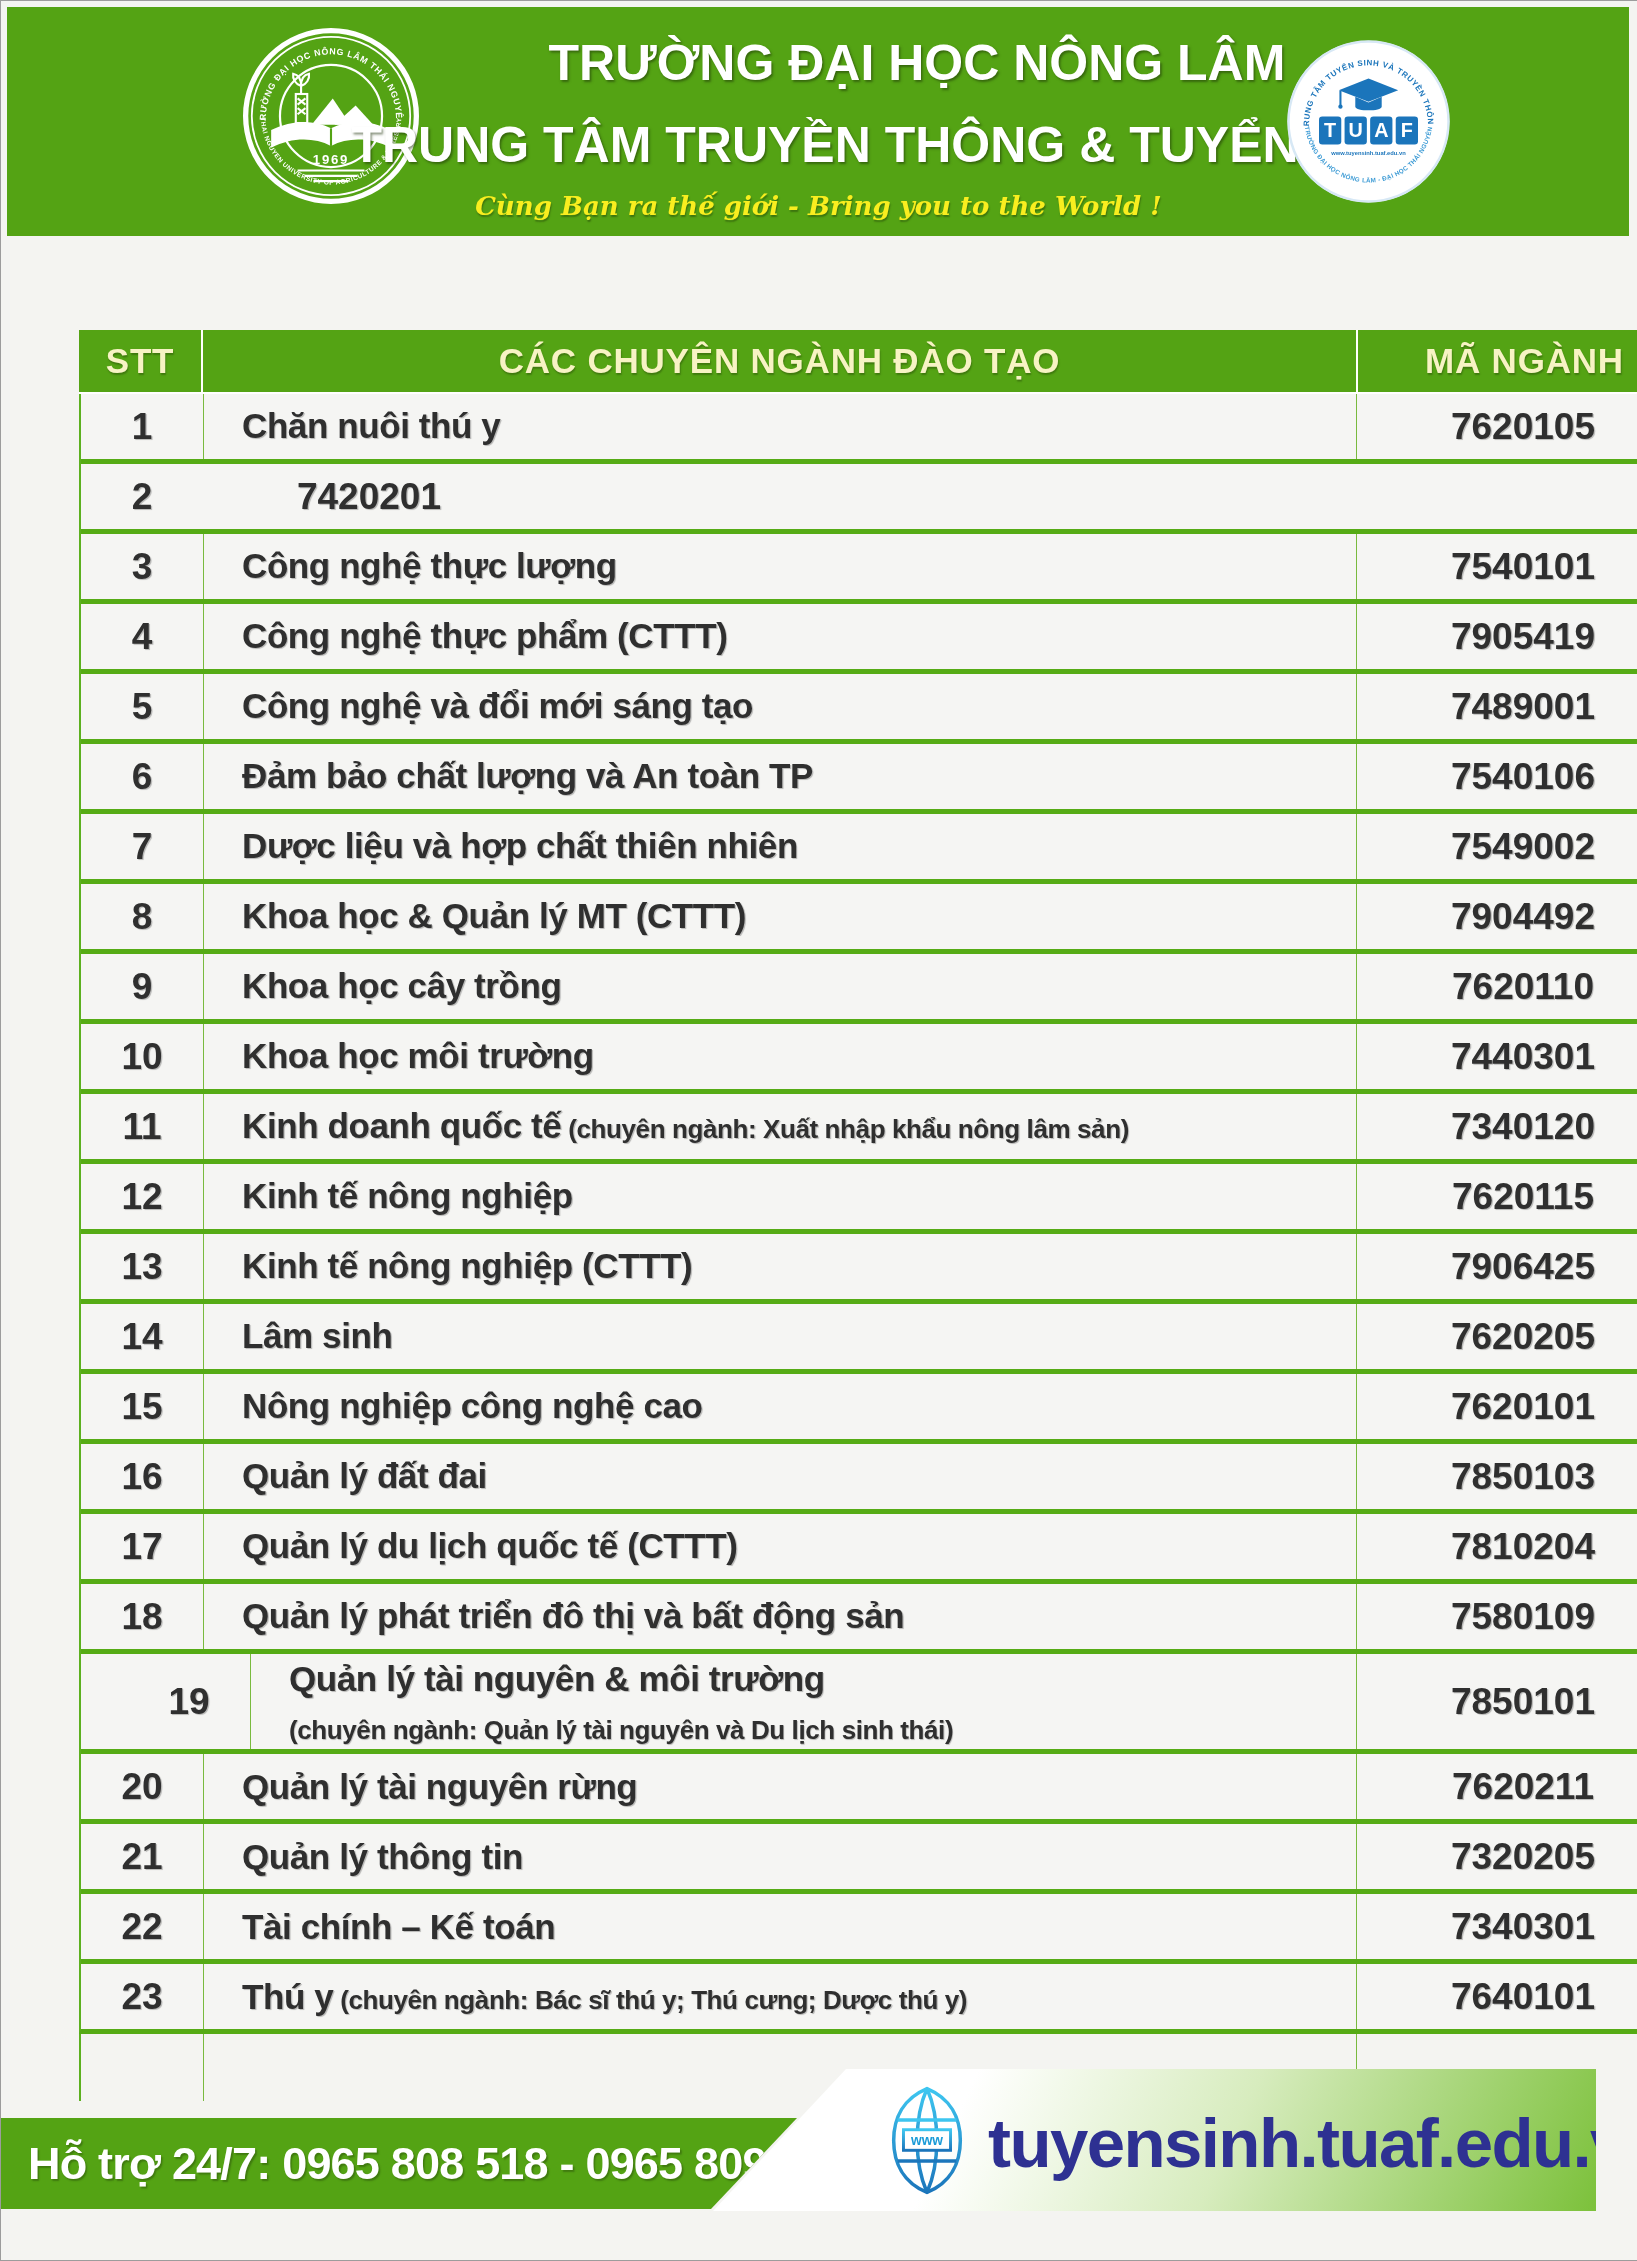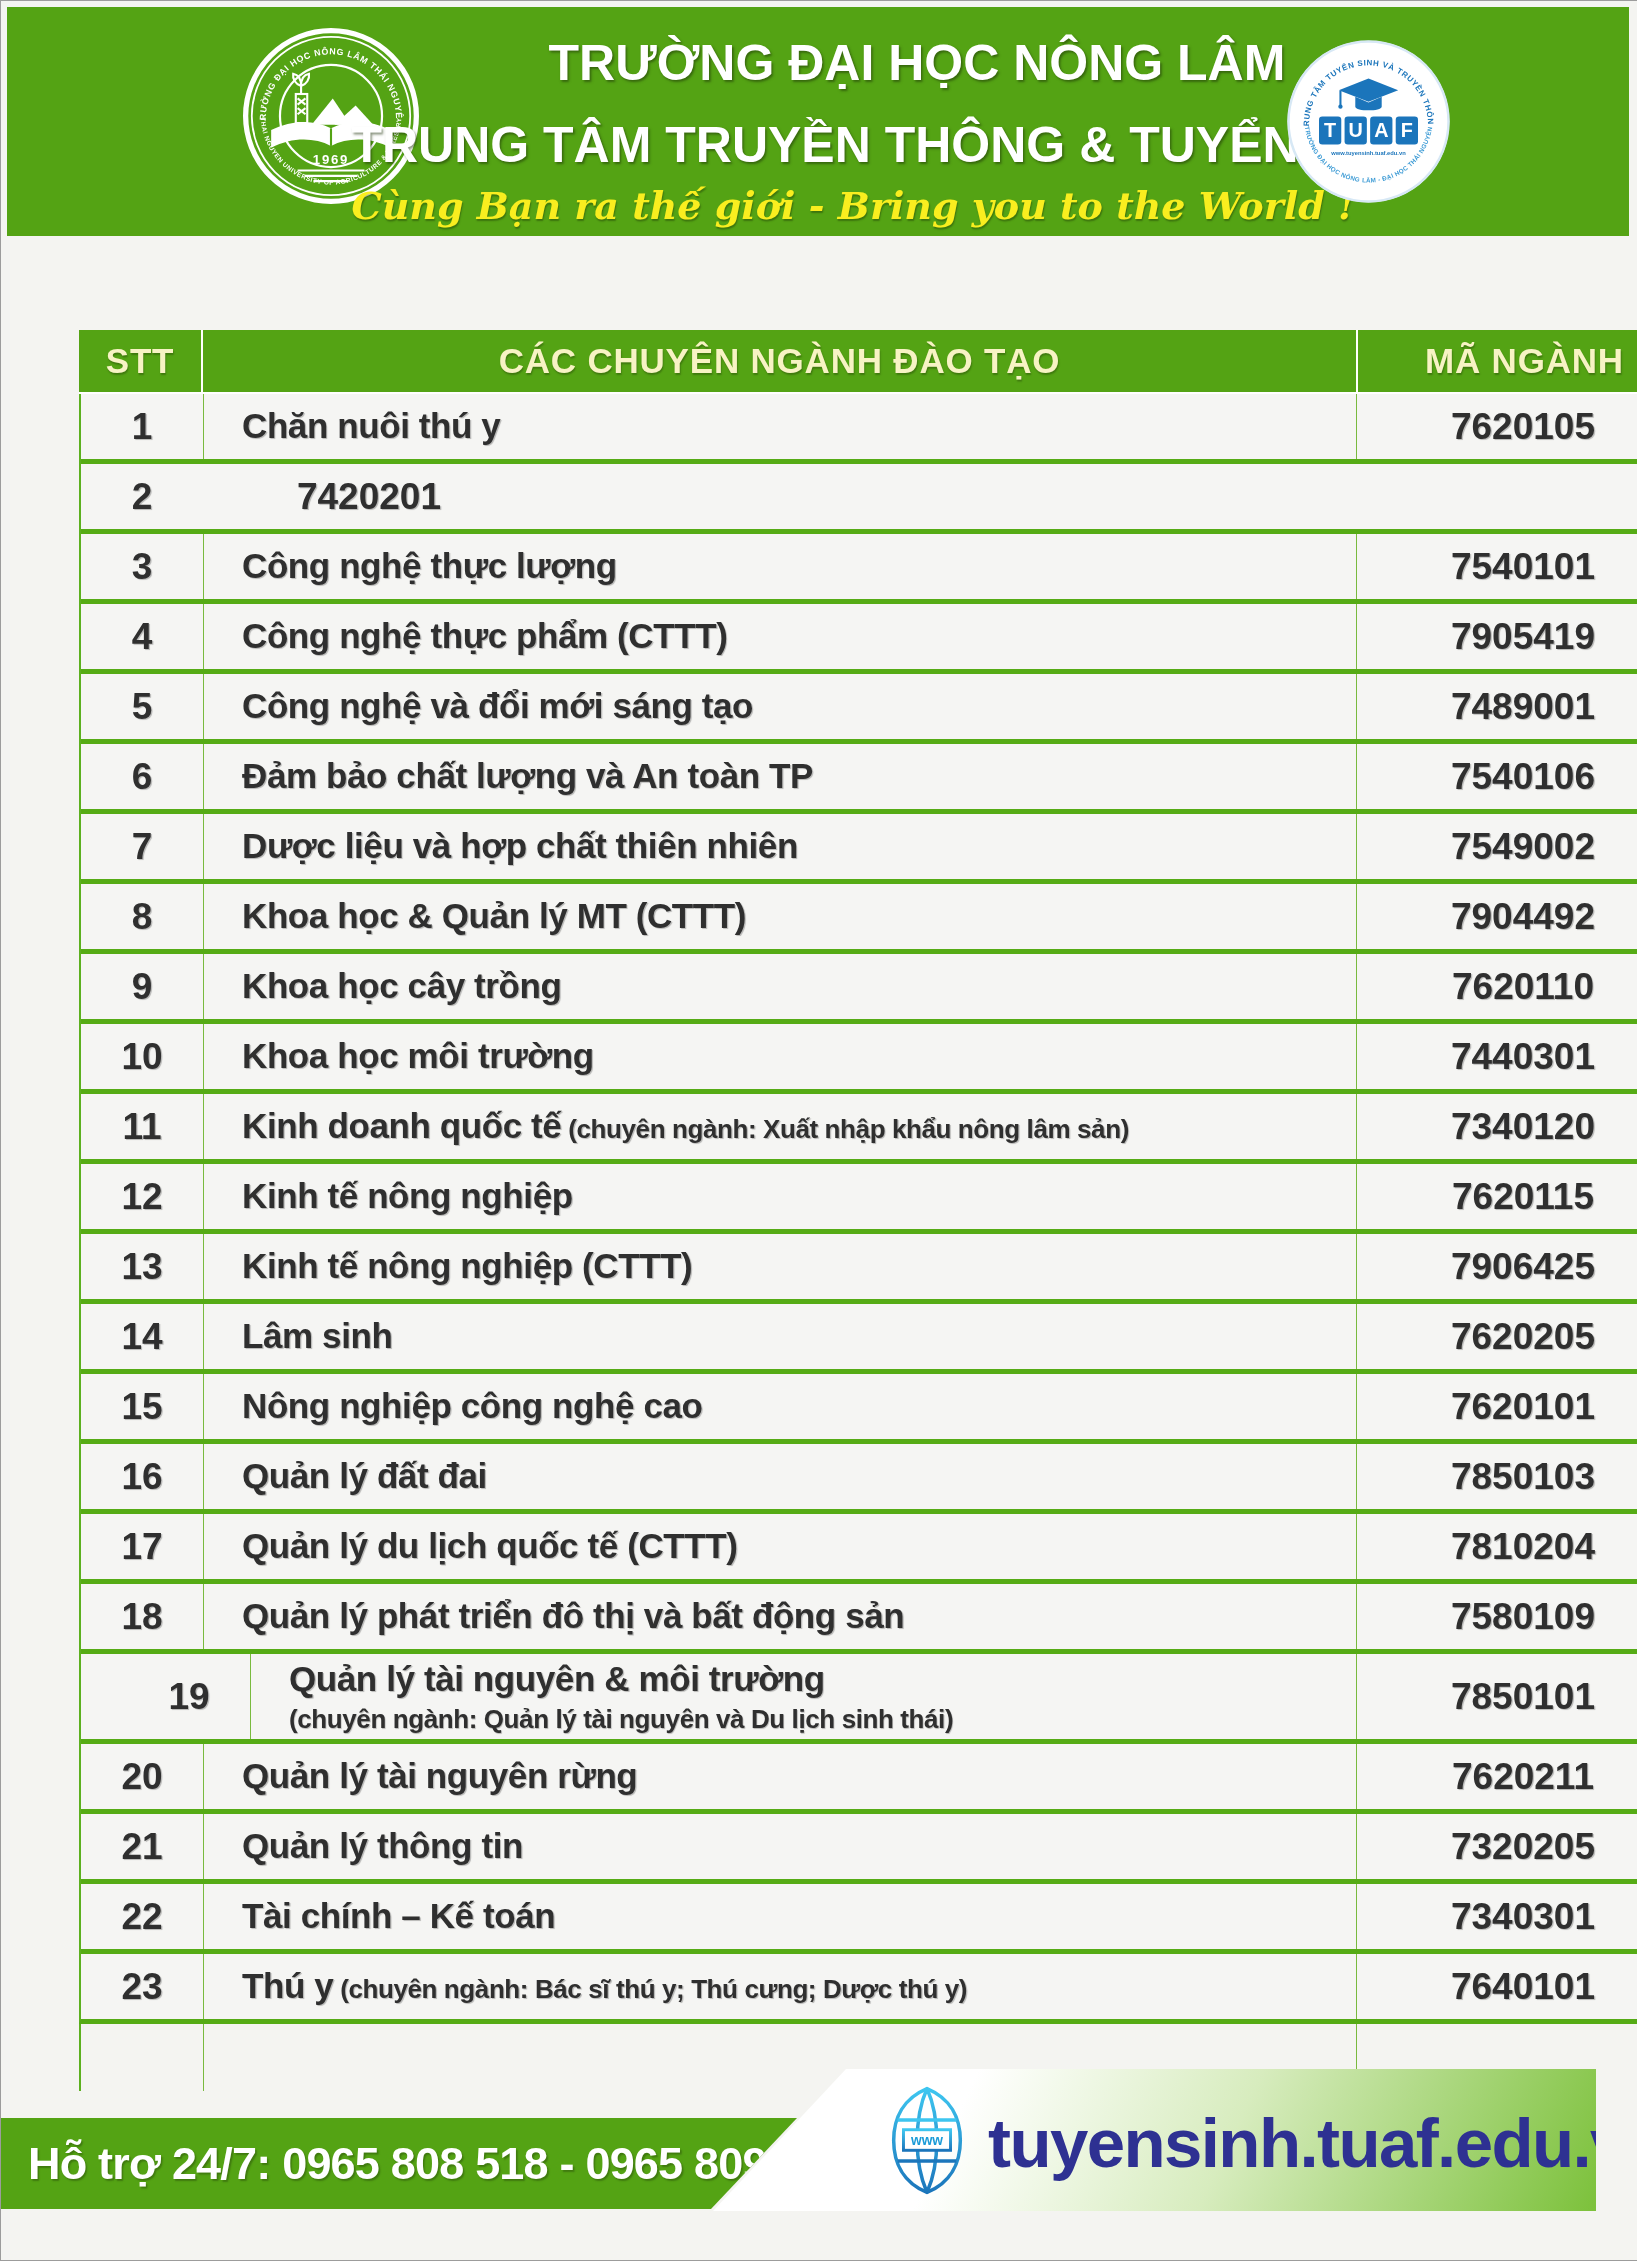--- a/index.html
+++ b/index.html
@@ -9,22 +9,22 @@
     font-family:"Liberation Sans",sans-serif;
   }
   
   .header-band{position:absolute;left:6.4px;top:6.4px;width:1622px;height:229px;background:#54a314;}
   .logo-left{position:absolute;left:236px;top:21px;width:176px;height:176px;}
   .logo-right{position:absolute;left:1279px;top:32px;width:165px;height:165px;}
   .titles{position:absolute;left:344px;right:344px;top:27px;text-align:center;color:#ffffff;}
   .title-line{font-weight:bold;font-size:50px;letter-spacing:0px;
     text-shadow:1.6px 2.4px 2.4px rgba(25,45,5,.5);white-space:nowrap;text-align:right;}
   .title-line2{margin-top:24px;}
-  .tagline{margin-top:9px;font-family:"DejaVu Serif",serif;font-style:italic;font-weight:bold;
-    font-size:38px;color:#f9ee1f;text-shadow:0.8px 1.6px 1.6px rgba(25,45,5,.4);white-space:nowrap;}
+  .tagline{margin-top:17px;font-family:"DejaVu Serif",serif;font-style:italic;font-weight:bold;
+    font-size:26px;color:#f9ee1f;text-shadow:0.8px 1.6px 1.6px rgba(25,45,5,.4);white-space:nowrap;}
   
   .maj-table{position:absolute;left:78px;top:329px;width:1612px;}
   .thead{display:flex;height:62px;background:#54a314;border-bottom:2.4px solid #ffffff;}
   .th{display:flex;align-items:center;justify-content:center;color:#f7f3c4;font-weight:bold;
     font-size:35px;letter-spacing:0.8px;text-shadow:0.8px 1.6px 1.6px rgba(25,45,5,.35);box-sizing:border-box;}
   .th-stt{width:122px;}
   .th-name{flex:1;border-left:2.4px solid #fff;border-right:2.4px solid #fff;}
   .th-code{width:333px;}
   .tbody{border-left:2.4px solid #5cb01f;border-right:2.4px solid #5cb01f;border-bottom:5.6px solid #55ab15;}
   .trow{display:flex;background:#f5f5f3;min-height:65px;border-top:5.6px solid #55ab15;}
@@ -32,21 +32,21 @@
   .trow.tall{min-height:85px;padding-left:47px;}
   .c-stt{width:122px;display:flex;align-items:center;justify-content:center;
     font-size:37px;font-weight:bold;color:#2f2f2f;text-shadow:1.2px 1.2px 0.8px rgba(0,0,0,.25);}
   .c-name{flex:1;border-left:1.6px solid #79ba3e;border-right:1.6px solid #79ba3e;
     display:flex;flex-direction:column;justify-content:center;
     padding:4.8px 16px 4.8px 38px;box-sizing:border-box;color:#2f2f2f;}
   .nm{font-size:35px;font-weight:bold;letter-spacing:-0.4px;
     text-shadow:1.2px 1.2px 0.8px rgba(0,0,0,.25);line-height:1.15;}
   .note{font-size:26px;font-weight:bold;letter-spacing:-0.4px;}
   .note-block{font-size:26px;font-weight:bold;letter-spacing:-0.4px;color:#2f2f2f;
-    text-shadow:0.8px 0.8px 0.8px rgba(0,0,0,.25);margin-top:6px;line-height:1.1;}
+    text-shadow:0.8px 0.8px 0.8px rgba(0,0,0,.25);margin-top:17px;line-height:1.1;}
   .c-code{width:332px;display:flex;align-items:center;justify-content:center;
     font-size:37px;font-weight:bold;color:#2f2f2f;text-shadow:1.2px 1.2px 0.8px rgba(0,0,0,.25);}
   .tail-row{display:flex;height:67px;border-left:2.4px solid #5cb01f;border-right:2.4px solid #5cb01f;}
   .tail-a{width:122px;}
   .tail-b{flex:1;border-left:1.6px solid #79ba3e;border-right:1.6px solid #79ba3e;}
   .tail-c{width:332px;}
   
   .support-band{position:absolute;left:0;top:2117px;width:800px;height:91px;background:#54a314;
     clip-path:polygon(0 0,796px 0,710px 100%,0 100%);
     display:flex;align-items:center;padding-left:27px;box-sizing:border-box;}

